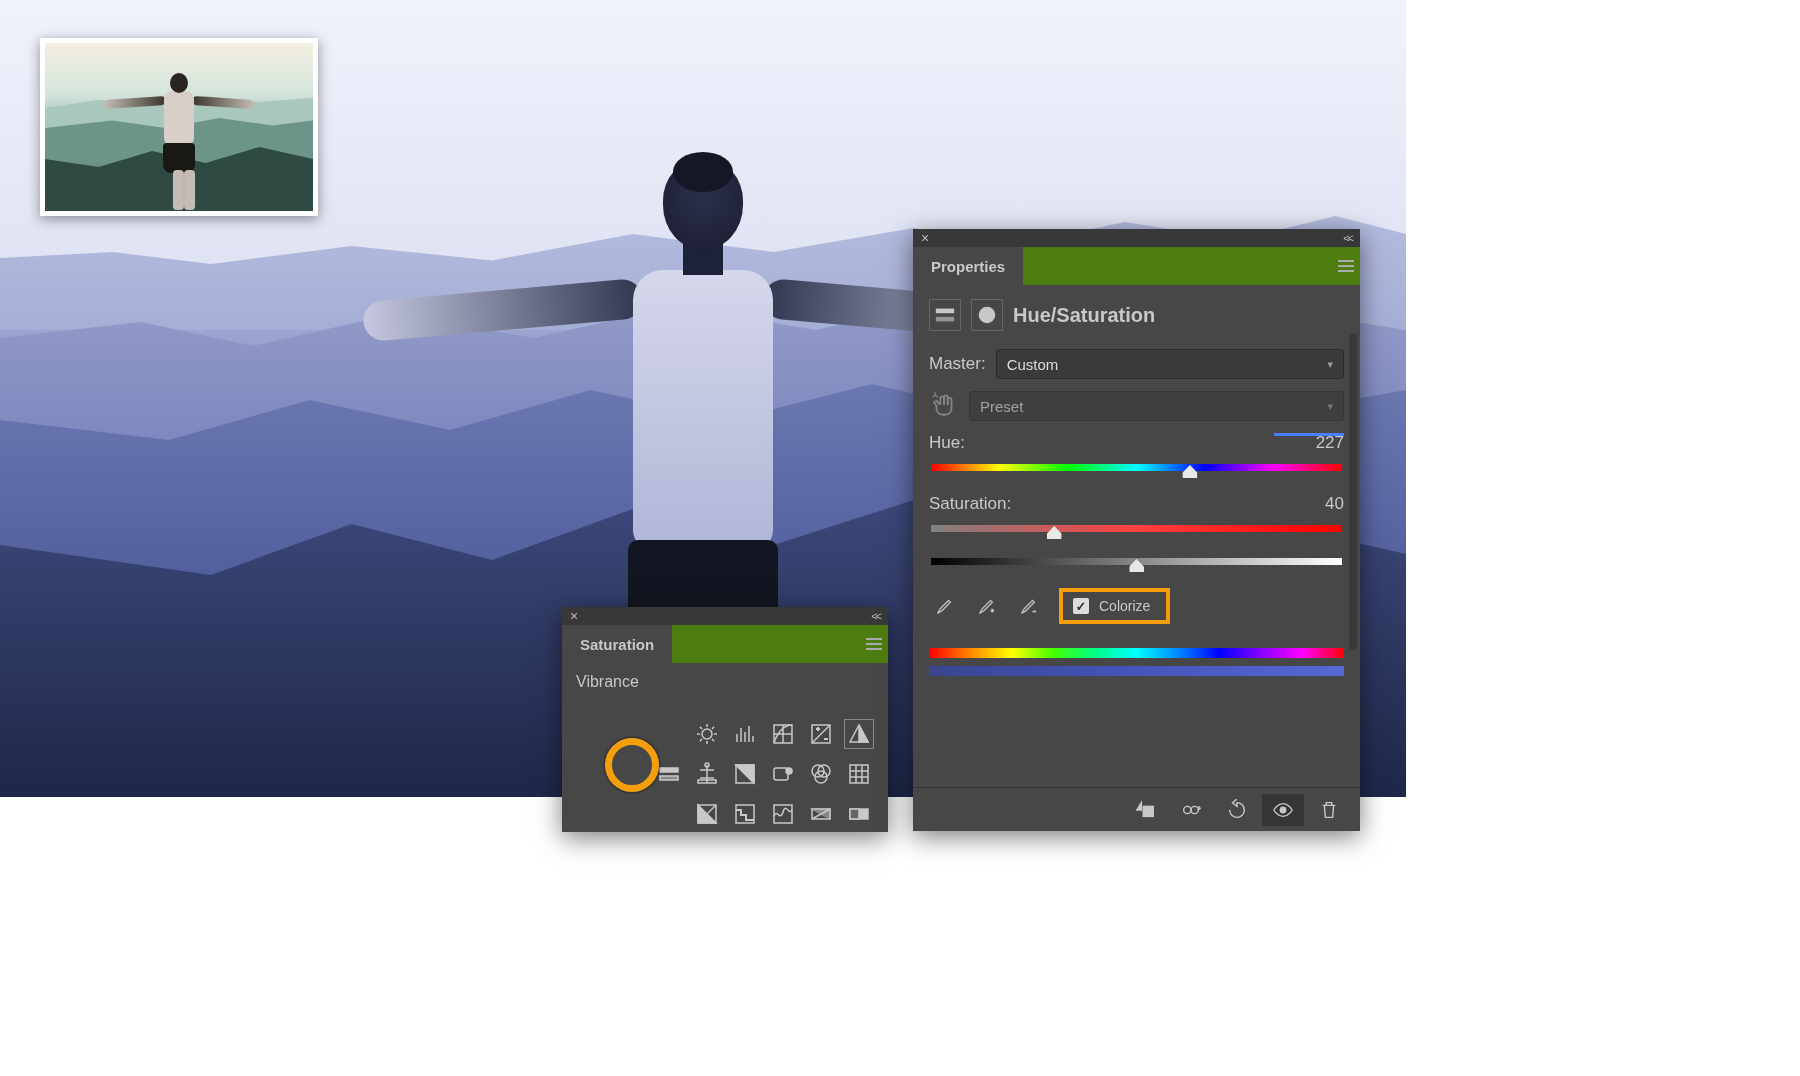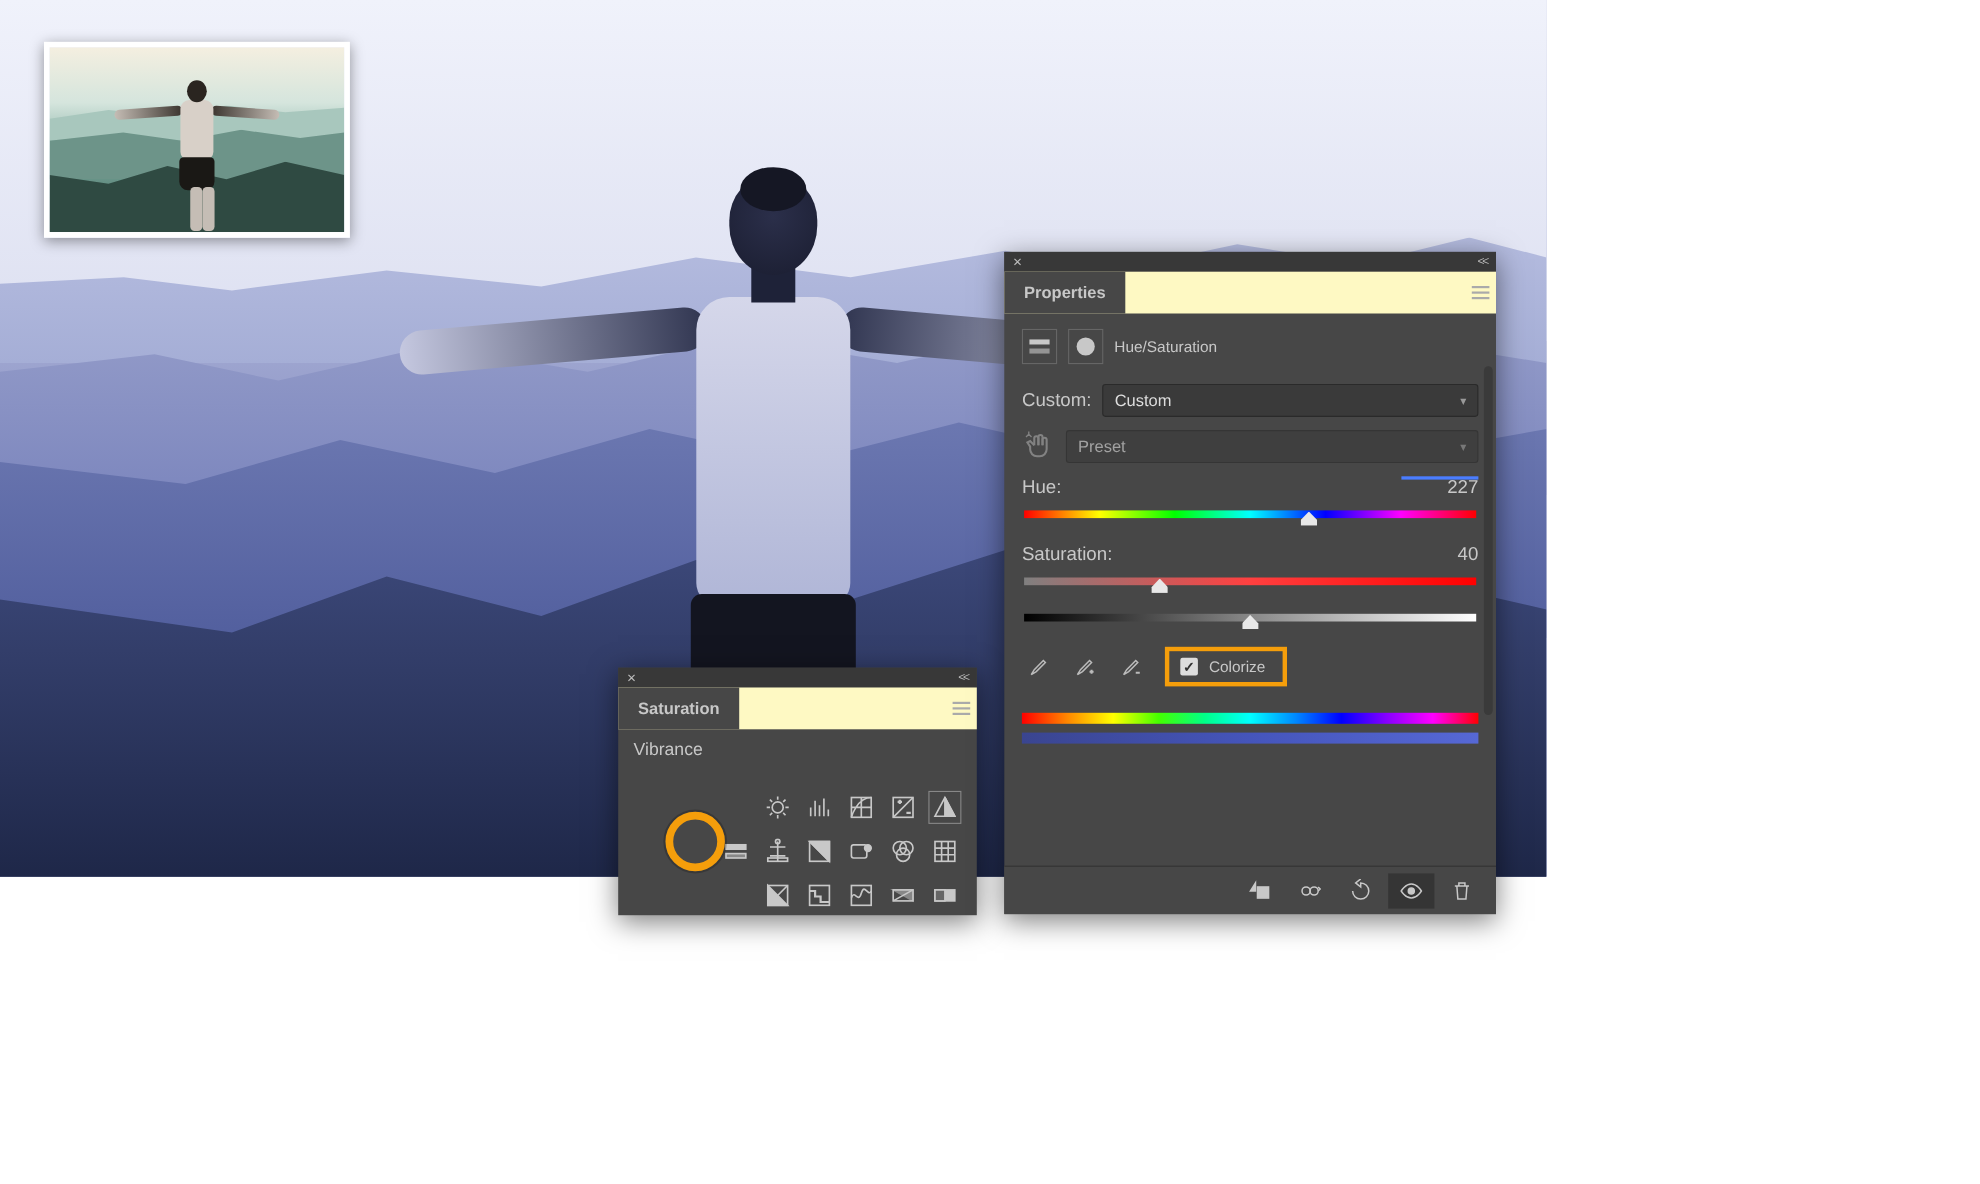--- a/index.html
+++ b/index.html
@@ -33,42 +33,42 @@
 .th-person .par{position:absolute;right:0;top:25px;width:62px;height:9px;background:linear-gradient(to left,#c5bdb5,#3a342e);border-radius:5px;transform:rotate(4deg)}
 .th-person .ps{position:absolute;left:50%;top:70px;transform:translateX(-50%);width:32px;height:30px;background:#1a1815;border-radius:4px 4px 8px 8px}
 .th-person .pl{position:absolute;left:50%;top:97px;transform:translateX(-55%);width:11px;height:40px;background:#c5bdb5;border-radius:4px}
 .th-person .pr{position:absolute;left:50%;top:97px;transform:translateX(-45%) translateX(10px);width:11px;height:40px;background:#c5bdb5;border-radius:4px}
 
 
 .panel{position:absolute;background:#474747;color:#c8c8c8;font-size:15px;box-shadow:0 6px 24px rgba(0,0,0,.5)}
 .p-top{height:18px;background:#383838;display:flex;align-items:center;padding:0 8px;justify-content:space-between}
 .p-top .x{color:#bbb;font-size:14px;cursor:pointer}
 .p-top .coll{color:#bbb;font-size:11px;letter-spacing:-2px;cursor:pointer}
-.p-tabs{height:38px;display:flex;align-items:stretch;background:#fef9c3}
+.p-tabs{height:38px;display:flex;align-items:stretch;background:#4d7c0f}
 .p-tab{padding:0 18px;display:flex;align-items:center;font-weight:600;background:#474747}
 .p-menu{width:28px;display:flex;align-items:center;justify-content:center;margin-left:auto;cursor:pointer}
 .p-menu span{display:block;width:16px;height:2px;background:#aaa;position:relative}
 .p-menu span::before,.p-menu span::after{content:"";position:absolute;left:0;width:16px;height:2px;background:#aaa}
 .p-menu span::before{top:-5px}.p-menu span::after{top:5px}
 
 .adj-panel{top:607px;left:562px;width:326px;height:225px}
 .adj-body{padding:10px 14px}
 .adj-label{font-size:16px;margin-bottom:28px}
 .adj-grid{display:flex;flex-direction:column;gap:10px;align-items:flex-end}
 .adj-row{display:flex;gap:8px}
 .adj-ico{width:30px;height:30px;display:flex;align-items:center;justify-content:center;cursor:pointer;position:relative}
 .adj-ico svg{width:24px;height:24px;stroke:#c8c8c8;fill:none;stroke-width:1.5}
 .ring-orange{position:absolute;top:738px;left:605px;width:54px;height:54px;border:7px solid #f59e0b;border-radius:50%;pointer-events:none;box-shadow:0 0 0 2px rgba(0,0,0,.2)}
 
 .prop-panel{top:229px;left:913px;width:447px;height:602px}
 .prop-body{padding:14px 16px;position:relative}
 .type-row{display:flex;align-items:center;gap:10px;margin-bottom:18px}
 .type-ico{width:32px;height:32px;border:1px solid #666;display:flex;align-items:center;justify-content:center}
 .type-ico svg{width:22px;height:22px;fill:#c8c8c8}
-.type-lbl{font-size:14px;font-weight:400}
+.type-lbl{font-size:20px;font-weight:700}
 .row{display:flex;align-items:center;gap:10px;margin-bottom:12px}
 .row label{font-size:17px}
 .select{flex:1;height:30px;background:#3a3a3a;border:1px solid #2a2a2a;border-radius:3px;display:flex;align-items:center;padding:0 10px;justify-content:space-between;color:#ddd;cursor:pointer}
 .select.dis{opacity:.6;cursor:default}
 .select .chev{font-size:11px;color:#999}
 .hand-ico{width:30px;height:30px;display:flex;align-items:center;justify-content:center;opacity:.6}
 .slider-blk{margin-bottom:20px}
 .slider-blk .sl-head{display:flex;justify-content:space-between;font-size:17px;margin-bottom:8px}
 .slider-blk .sl-val{text-align:left}
 .track{height:13px;position:relative;margin:0 2px}
@@ -275,21 +275,21 @@
           </svg>
         </div>
       <div class="type-ico">
           <svg viewBox="0 0 24 24">
             <circle cx="12" cy="12" r="9" fill="#c8c8c8"></circle>
           </svg>
         </div>
       <div class="type-lbl">Hue/Saturation</div>
     </div>
     <div class="row">
-      <label>Custom:</label>
+      <label>Master:</label>
       <div class="select">
         <span>Custom</span>
           <span class="chev">▾</span>
       </div>
     </div>
     <div class="row">
       <div class="hand-ico">
           <svg viewBox="0 0 24 24" stroke="#aaa" fill="none" stroke-width="1.5">
             <path d="M9 11V6a1.5 1.5 0 013 0v5"></path>
             <path d="M12 11V5a1.5 1.5 0 013 0v6"></path>

